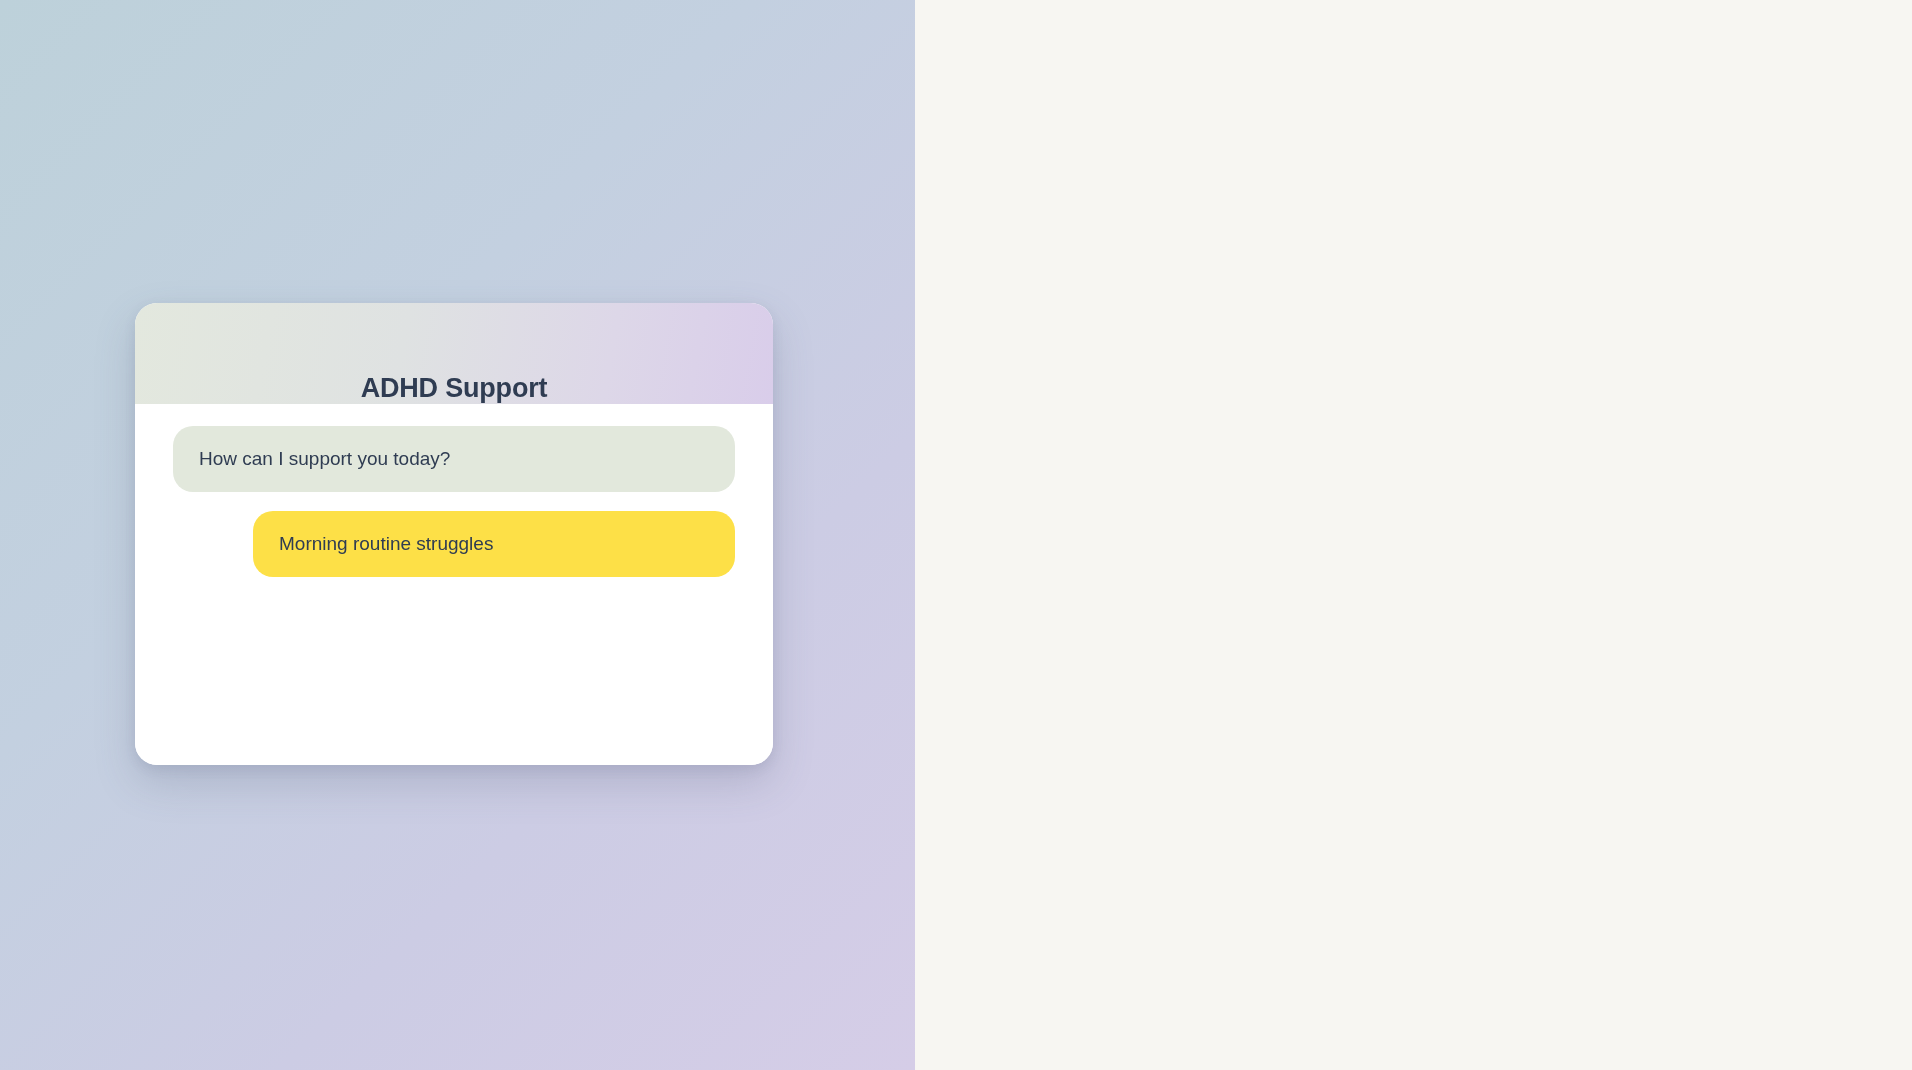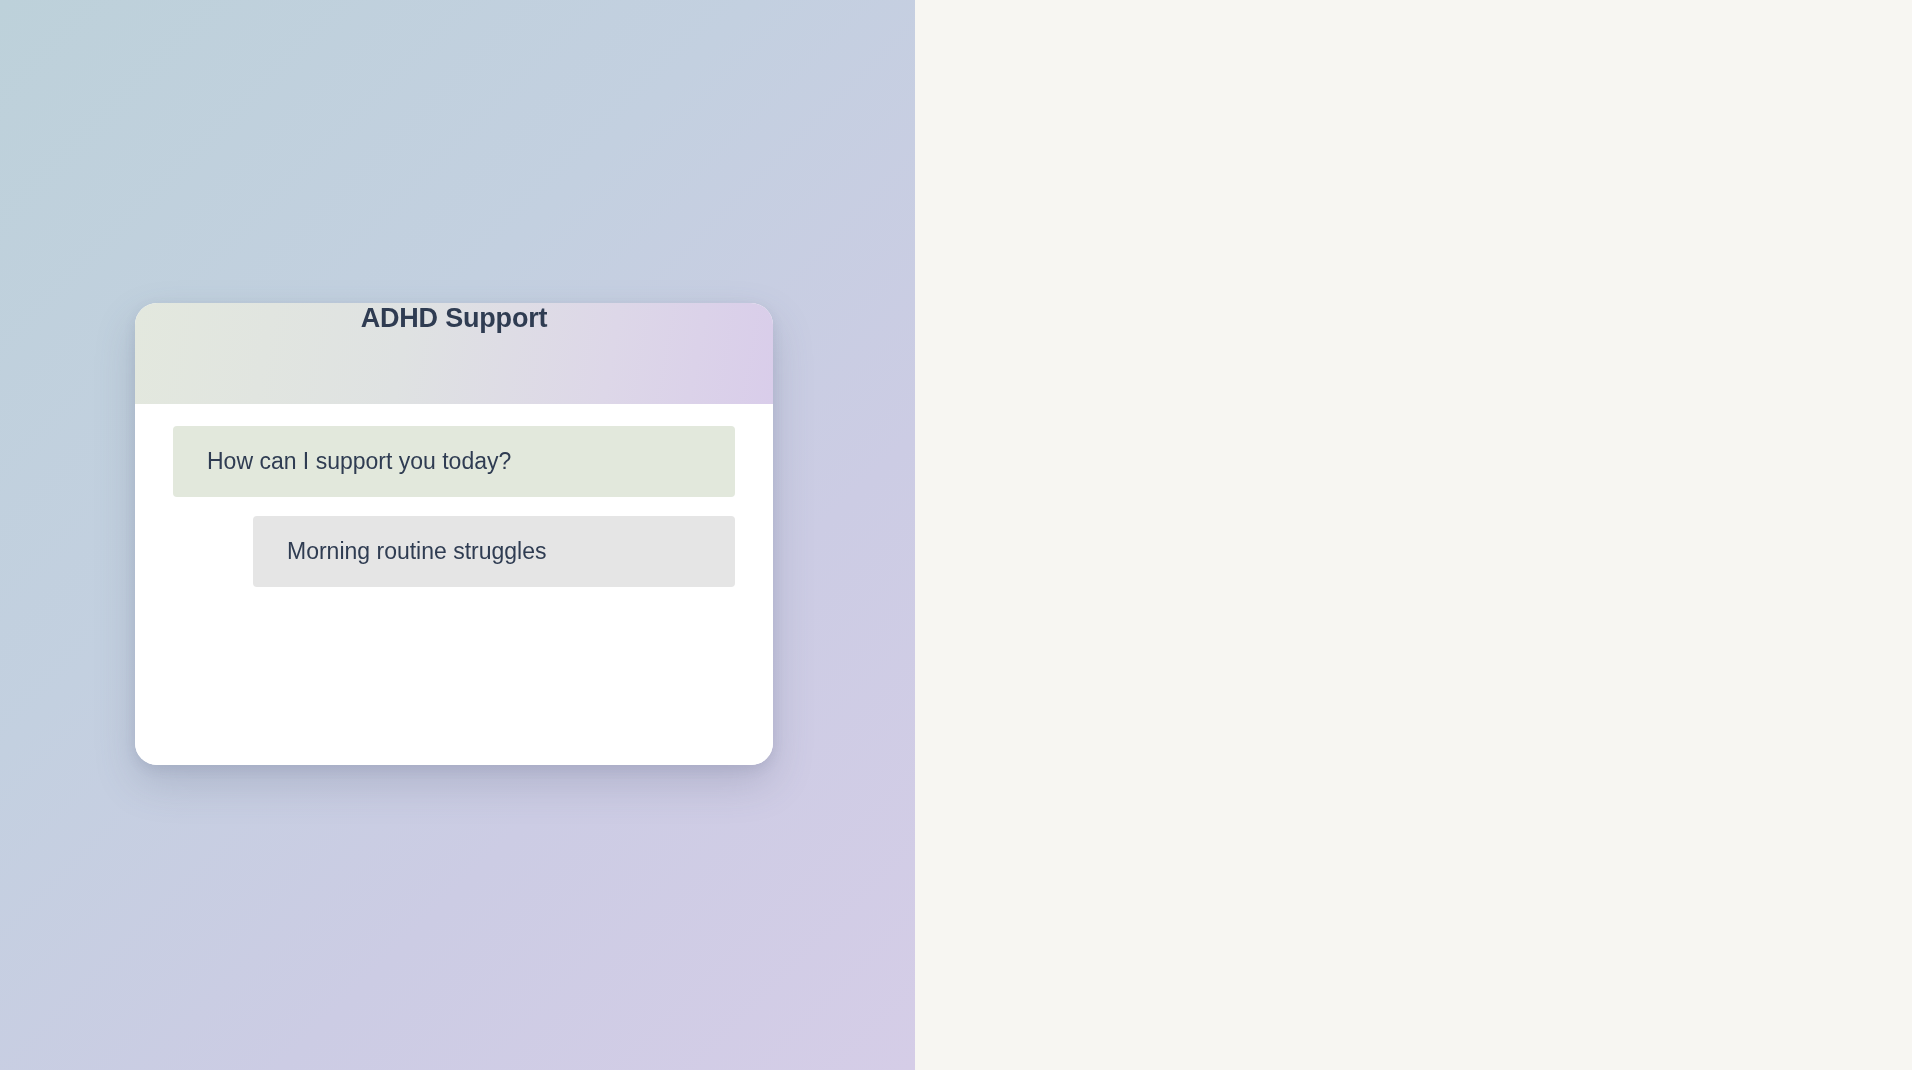--- a/index.html
+++ b/index.html
@@ -48,55 +48,55 @@
     overflow: hidden;
     display: flex;
     flex-direction: column;
   }
 
   .chat-header {
     height: 101px;
     flex: 0 0 101px;
     background: linear-gradient(100deg, #e3e8de 0%, #dfe2e2 42%, #ddd7e8 74%, #d9cdea 100%);
     display: flex;
-    align-items: flex-start;
+    align-items: flex-end;
     justify-content: center;
   }
 
   .chat-header-title {
     font-size: 27px;
     font-weight: 700;
     color: #2f3c52;
     letter-spacing: -0.2px;
   }
 
   .chat-body {
     flex: 1 1 auto;
     background: #ffffff;
     padding: 22px 38px 0 38px;
     display: flex;
     flex-direction: column;
     gap: 19px;
   }
 
   .bubble {
-    border-radius: 4px;
-    padding: 21px 34px;
-    font-size: 23px;
+    border-radius: 20px;
+    padding: 21px 26px;
+    font-size: 19px;
     color: #2f3c52;
     line-height: 1.25;
   }
 
   .bubble.bot {
     background: #e2e8dc;
     align-self: stretch;
   }
 
   .bubble.user {
-    background: #e5e5e5;
+    background: #fde047;
     align-self: flex-end;
     min-width: 482px;
   }
 
   
   .right-panel {
     position: relative;
     flex: 1 1 auto;
     height: 1070px;
     background: #f7f6f2;

